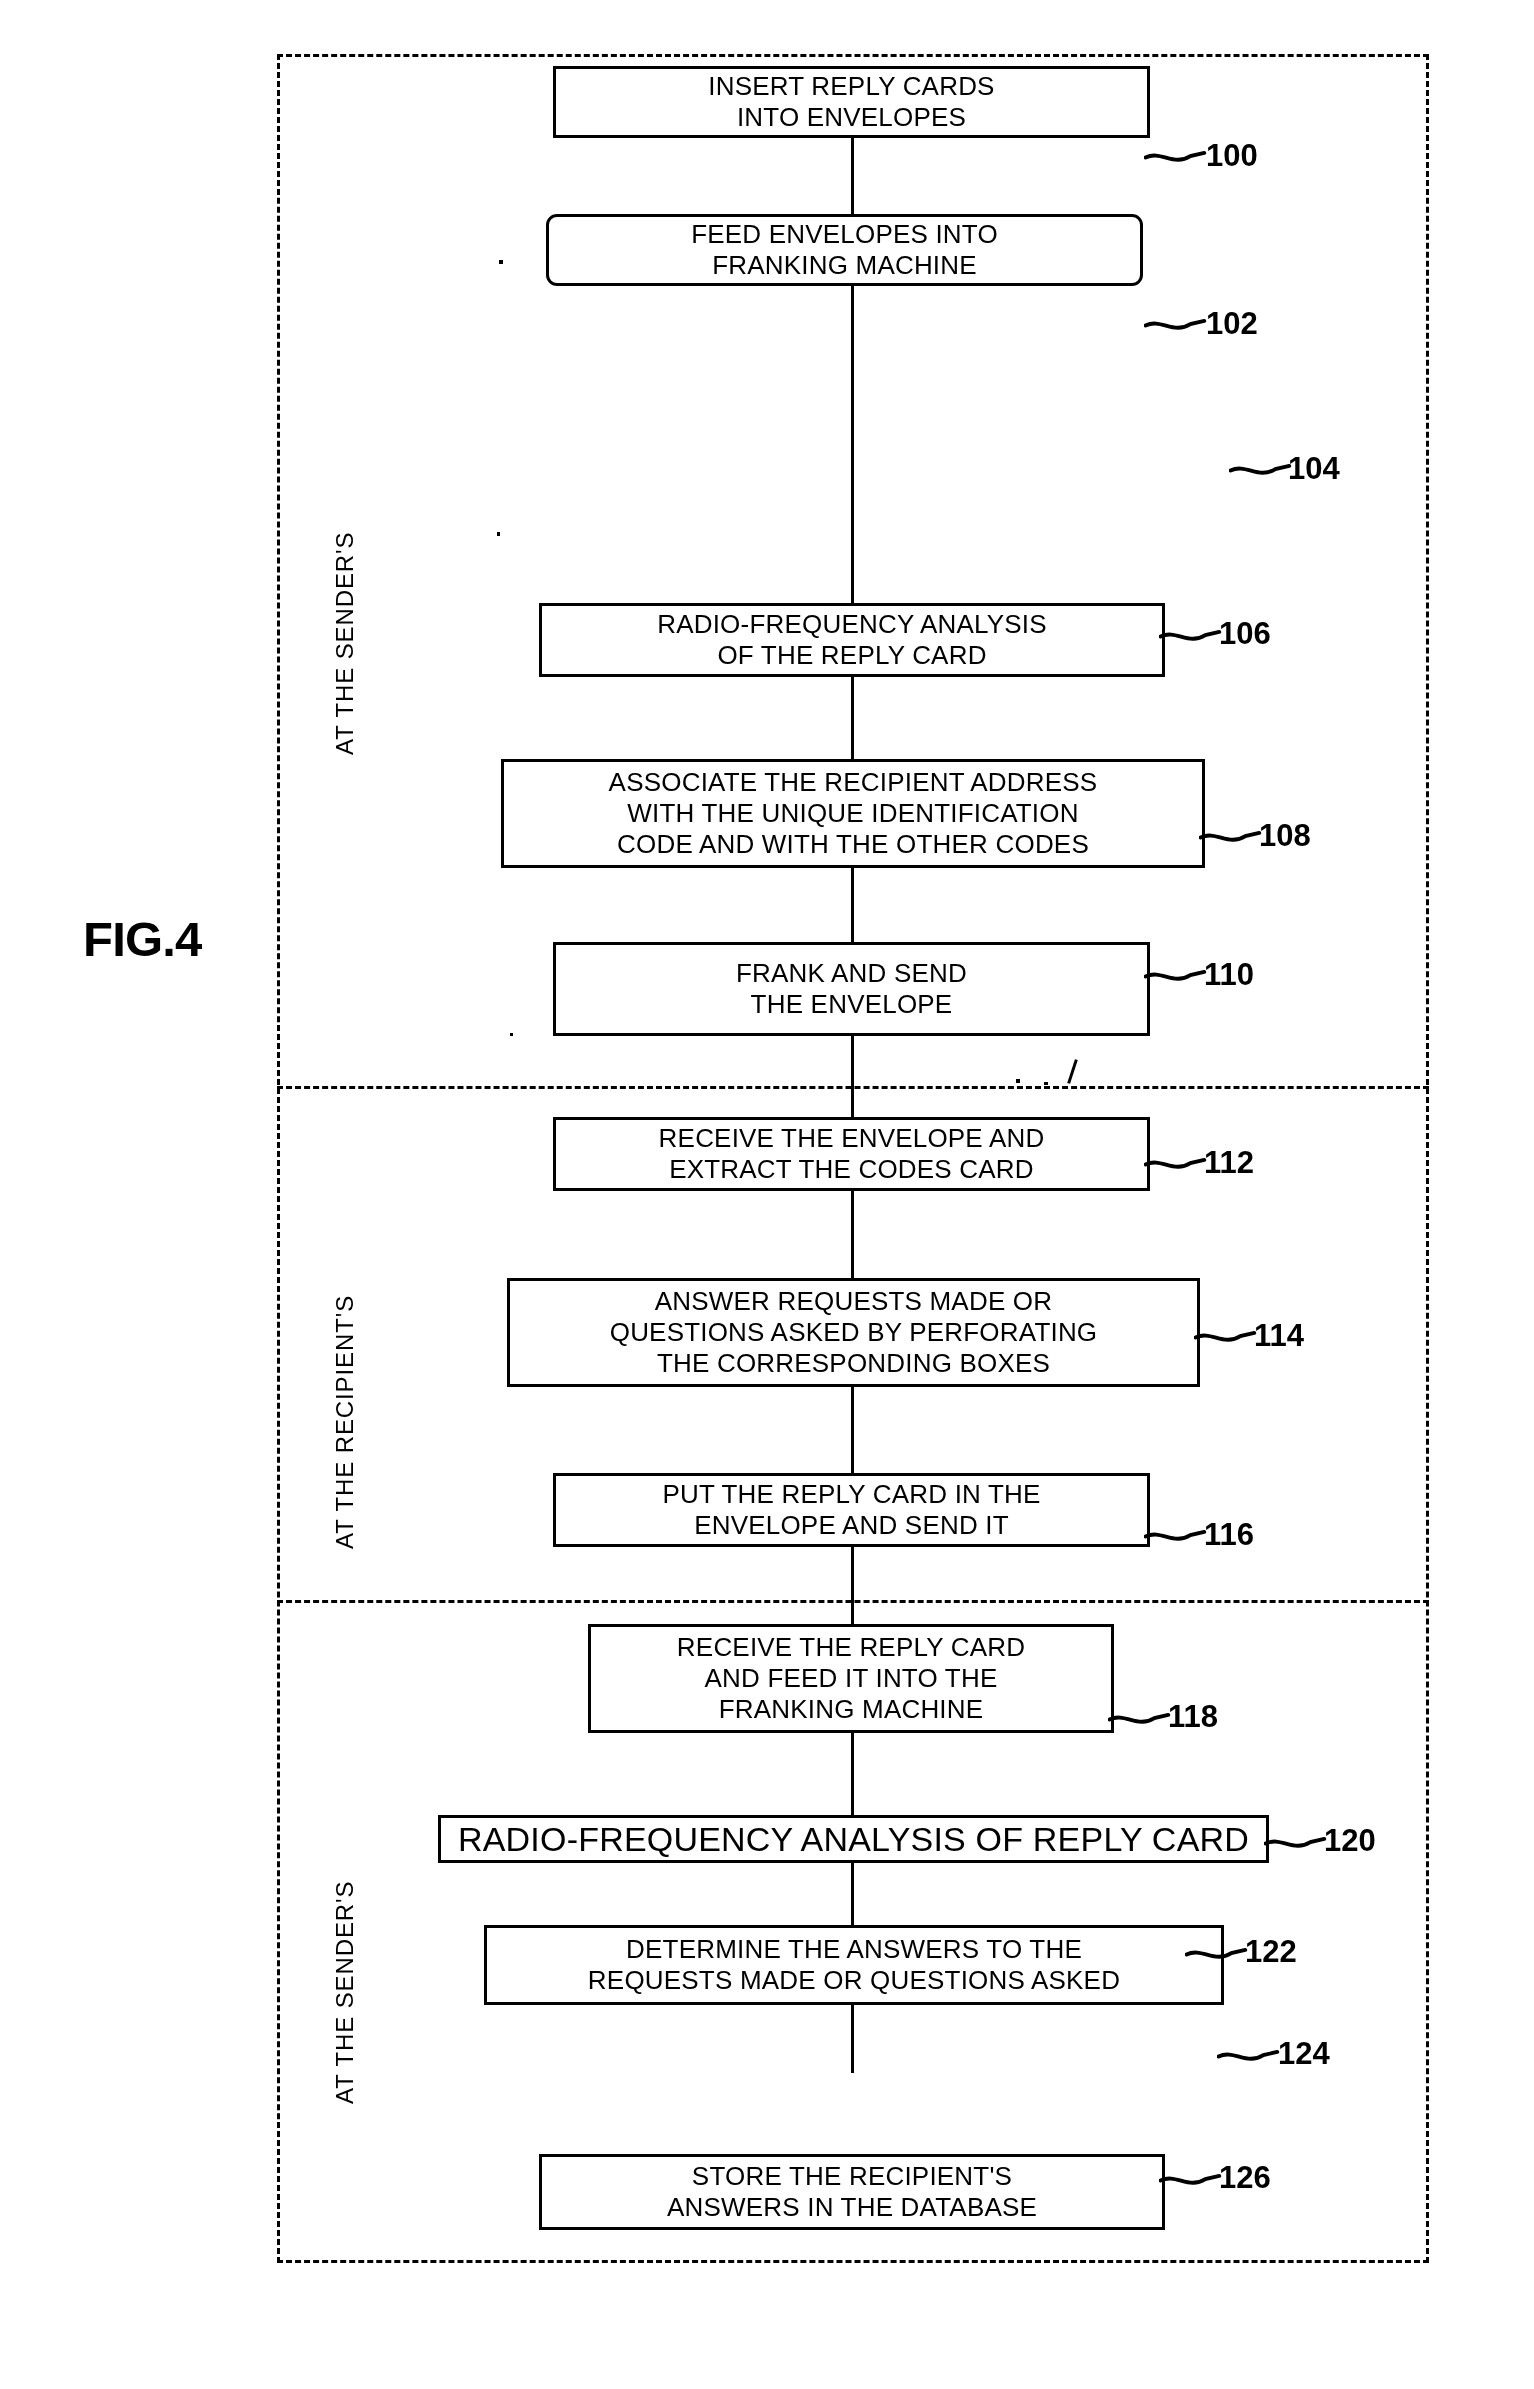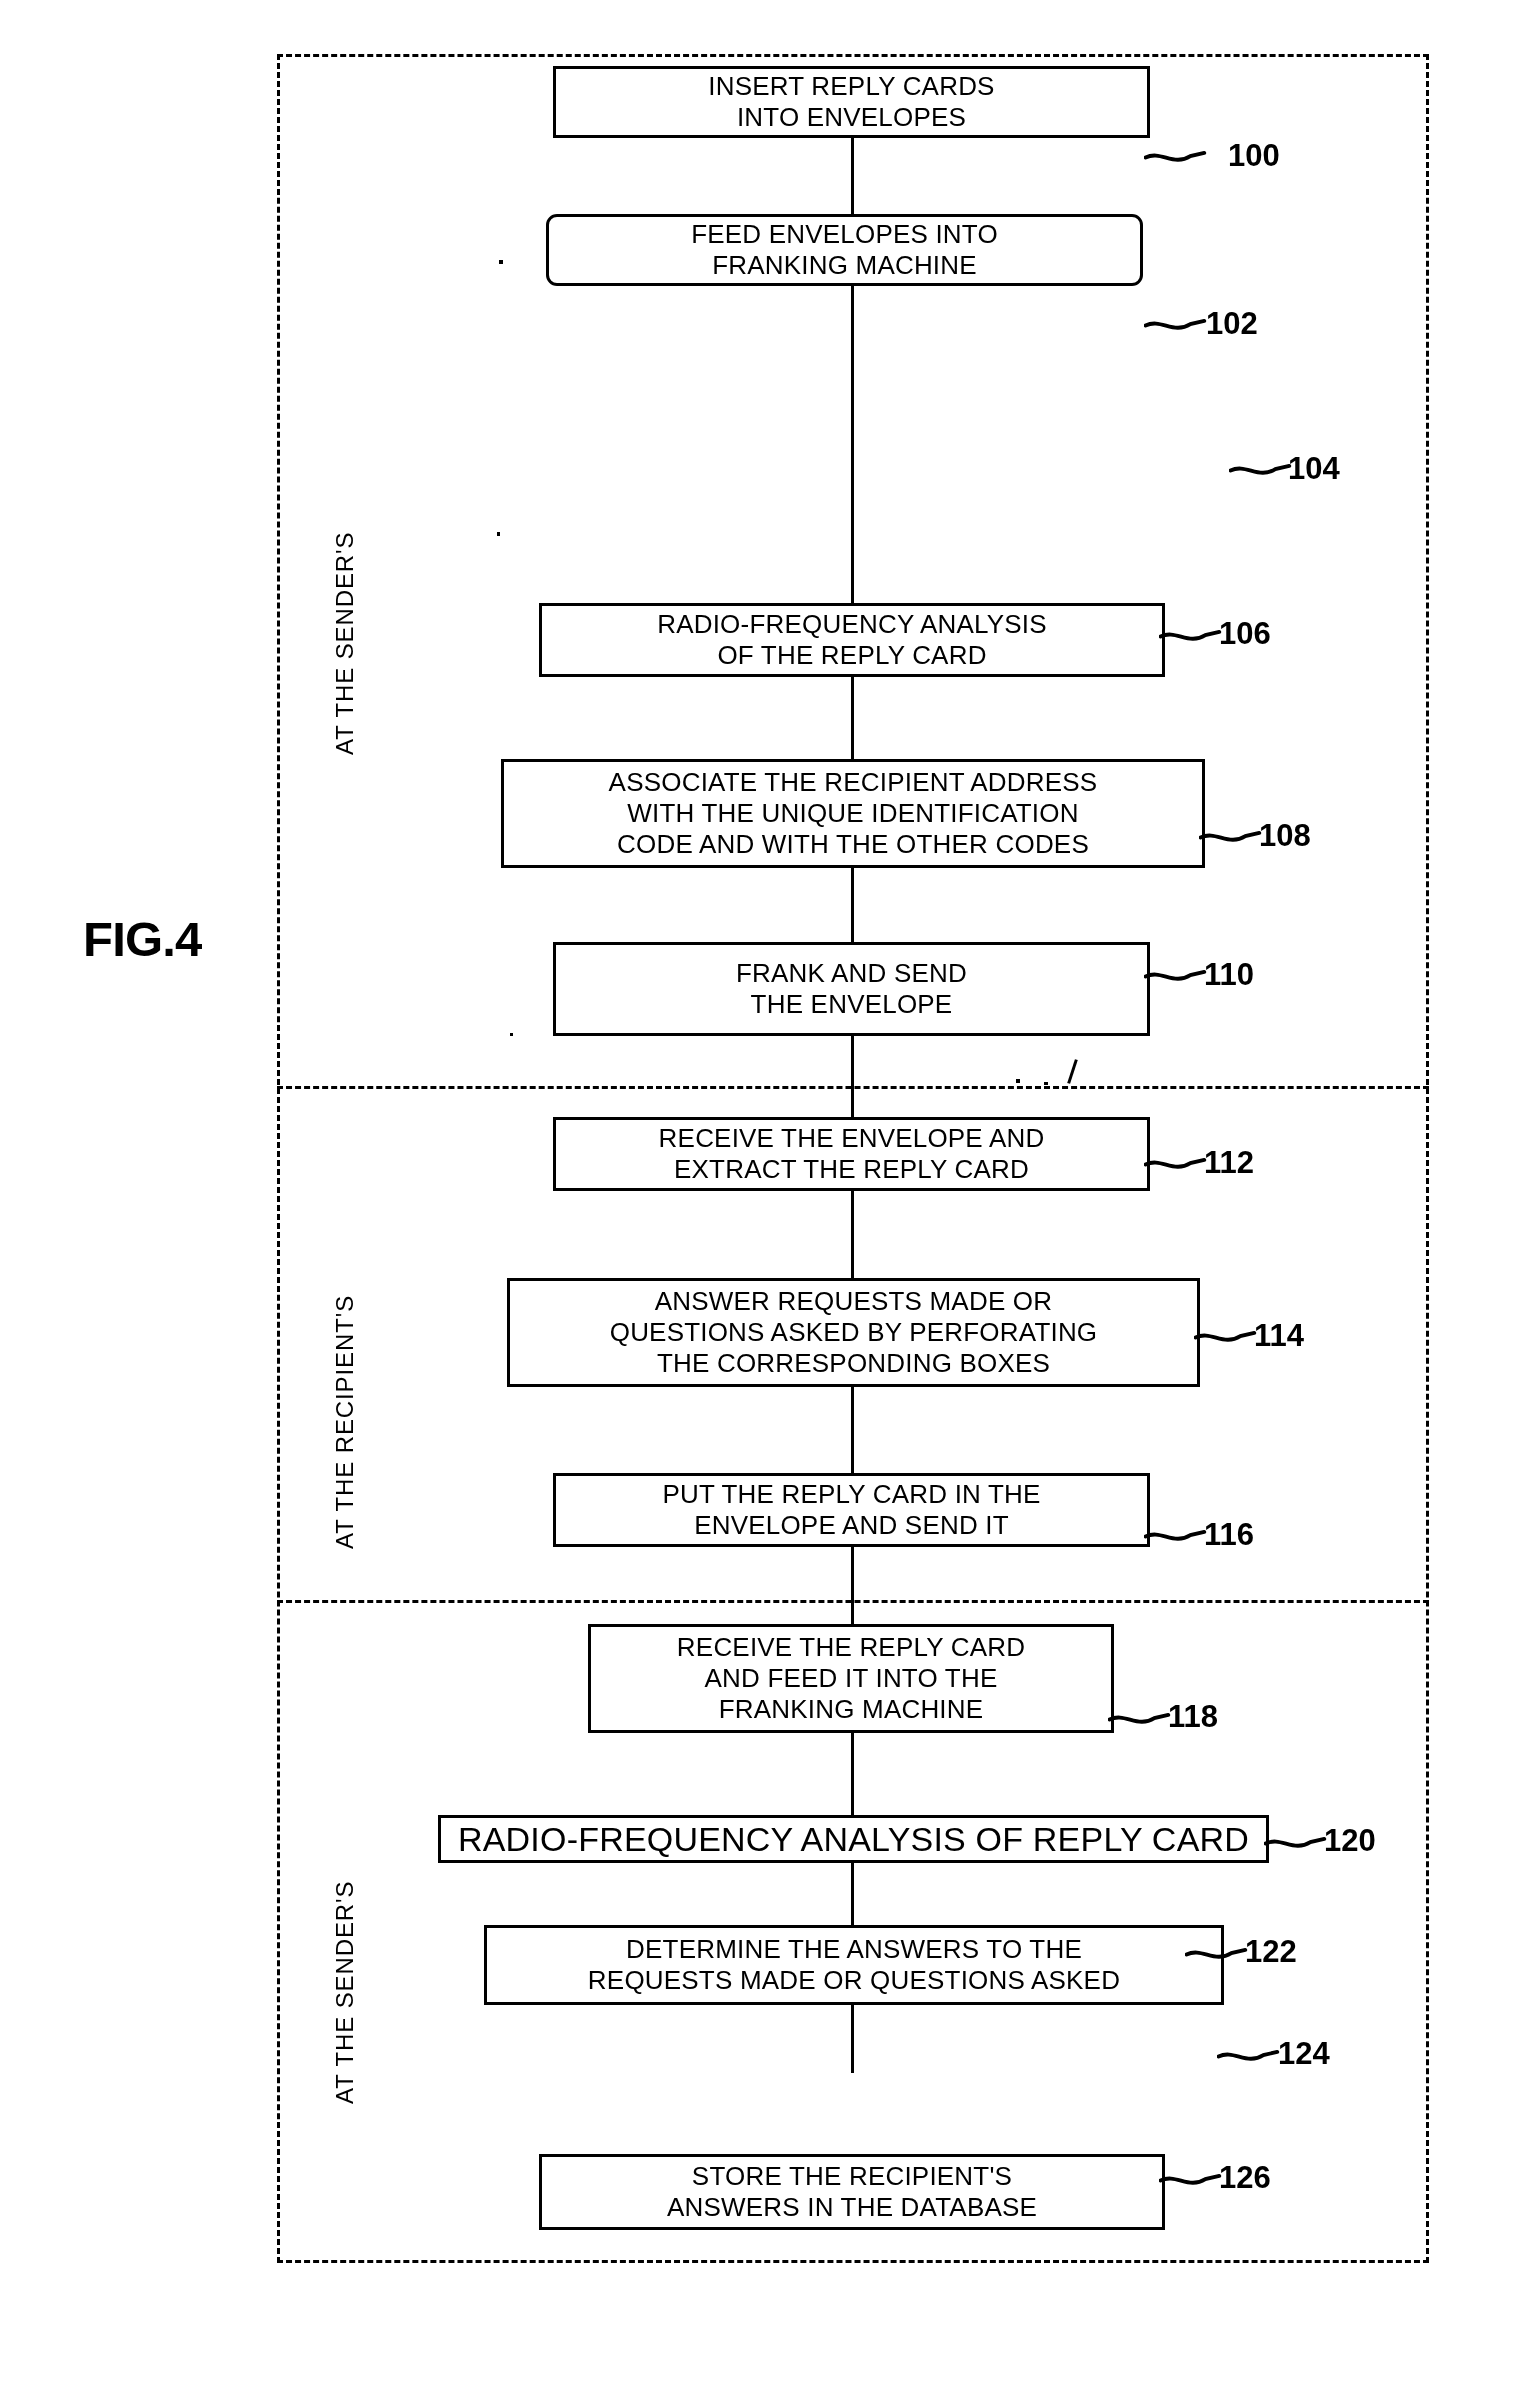--- a/index.html
+++ b/index.html
@@ -140,21 +140,21 @@
   <div class="conn" style="left:851px; top:1002px; height:955px;"></div>
   <div class="conn" style="left:851px; top:1071px; height:1002px;"></div>
 
   <div class="pbox" style="left:553px; top:66px; width:597px; height:72px;">
     <span class="line">INSERT REPLY CARDS</span>
     <span class="line">INTO ENVELOPES</span>
   </div>
   <svg class="leader" style="left:1144px; top:139px; width:85px; height:31px;" viewBox="0 0 110 40">
     <path d="M2,24 C22,14 38,36 60,22 L78,18" stroke="#000" stroke-width="5" fill="none" stroke-linecap="round"></path>
   </svg>
-  <div class="refnum" style="left:1206px; top:140px;margin-left:22px;">100</div>
+  <div class="refnum" style="left:1206px; top:140px;">100</div>
 
   <div class="pbox" style="left:546px; top:214px; width:597px; height:72px;border-radius:11px;">
     <span class="line">FEED ENVELOPES INTO</span>
     <span class="line">FRANKING MACHINE</span>
   </div>
   <svg class="leader" style="left:1144px; top:307px; width:85px; height:31px;" viewBox="0 0 110 40">
     <path d="M2,24 C22,14 38,36 60,22 L78,18" stroke="#000" stroke-width="5" fill="none" stroke-linecap="round"></path>
   </svg>
   <div class="refnum" style="left:1206px; top:308px;">102</div>
 
@@ -193,21 +193,21 @@
 
   <div class="speck" style="left:1071px; top:1059px; width:3.1px; height:25px; transform:rotate(18deg);"></div>
   <div class="speck" style="left:1016px; top:1079px; width:3.9px; height:3.9px;"></div>
   <div class="speck" style="left:1044px; top:1082px; width:3.9px; height:3.1px;"></div>
   <div class="speck" style="left:510px; top:1033px; width:3.1px; height:3.1px;"></div>
   <div class="speck" style="left:497px; top:532px; width:3.1px; height:3.9px;"></div>
   <div class="speck" style="left:499px; top:260px; width:3.9px; height:3.9px;"></div>
 
   <div class="pbox" style="left:553px; top:1117px; width:597px; height:74px;">
     <span class="line">RECEIVE THE ENVELOPE AND</span>
-    <span class="line">EXTRACT THE REPLY CARD</span>
+    <span class="line">EXTRACT THE CODES CARD</span>
   </div>
   <svg class="leader" style="left:1144px; top:1146px; width:85px; height:31px;" viewBox="0 0 110 40">
     <path d="M2,24 C22,14 38,36 60,22 L78,18" stroke="#000" stroke-width="5" fill="none" stroke-linecap="round"></path>
   </svg>
   <div class="refnum" style="left:1204px; top:1147px;">112</div>
 
   <div class="pbox" style="left:507px; top:1278px; width:693px; height:109px;">
     <span class="line">ANSWER REQUESTS MADE OR</span>
     <span class="line">QUESTIONS ASKED BY PERFORATING</span>
     <span class="line">THE CORRESPONDING BOXES</span>

